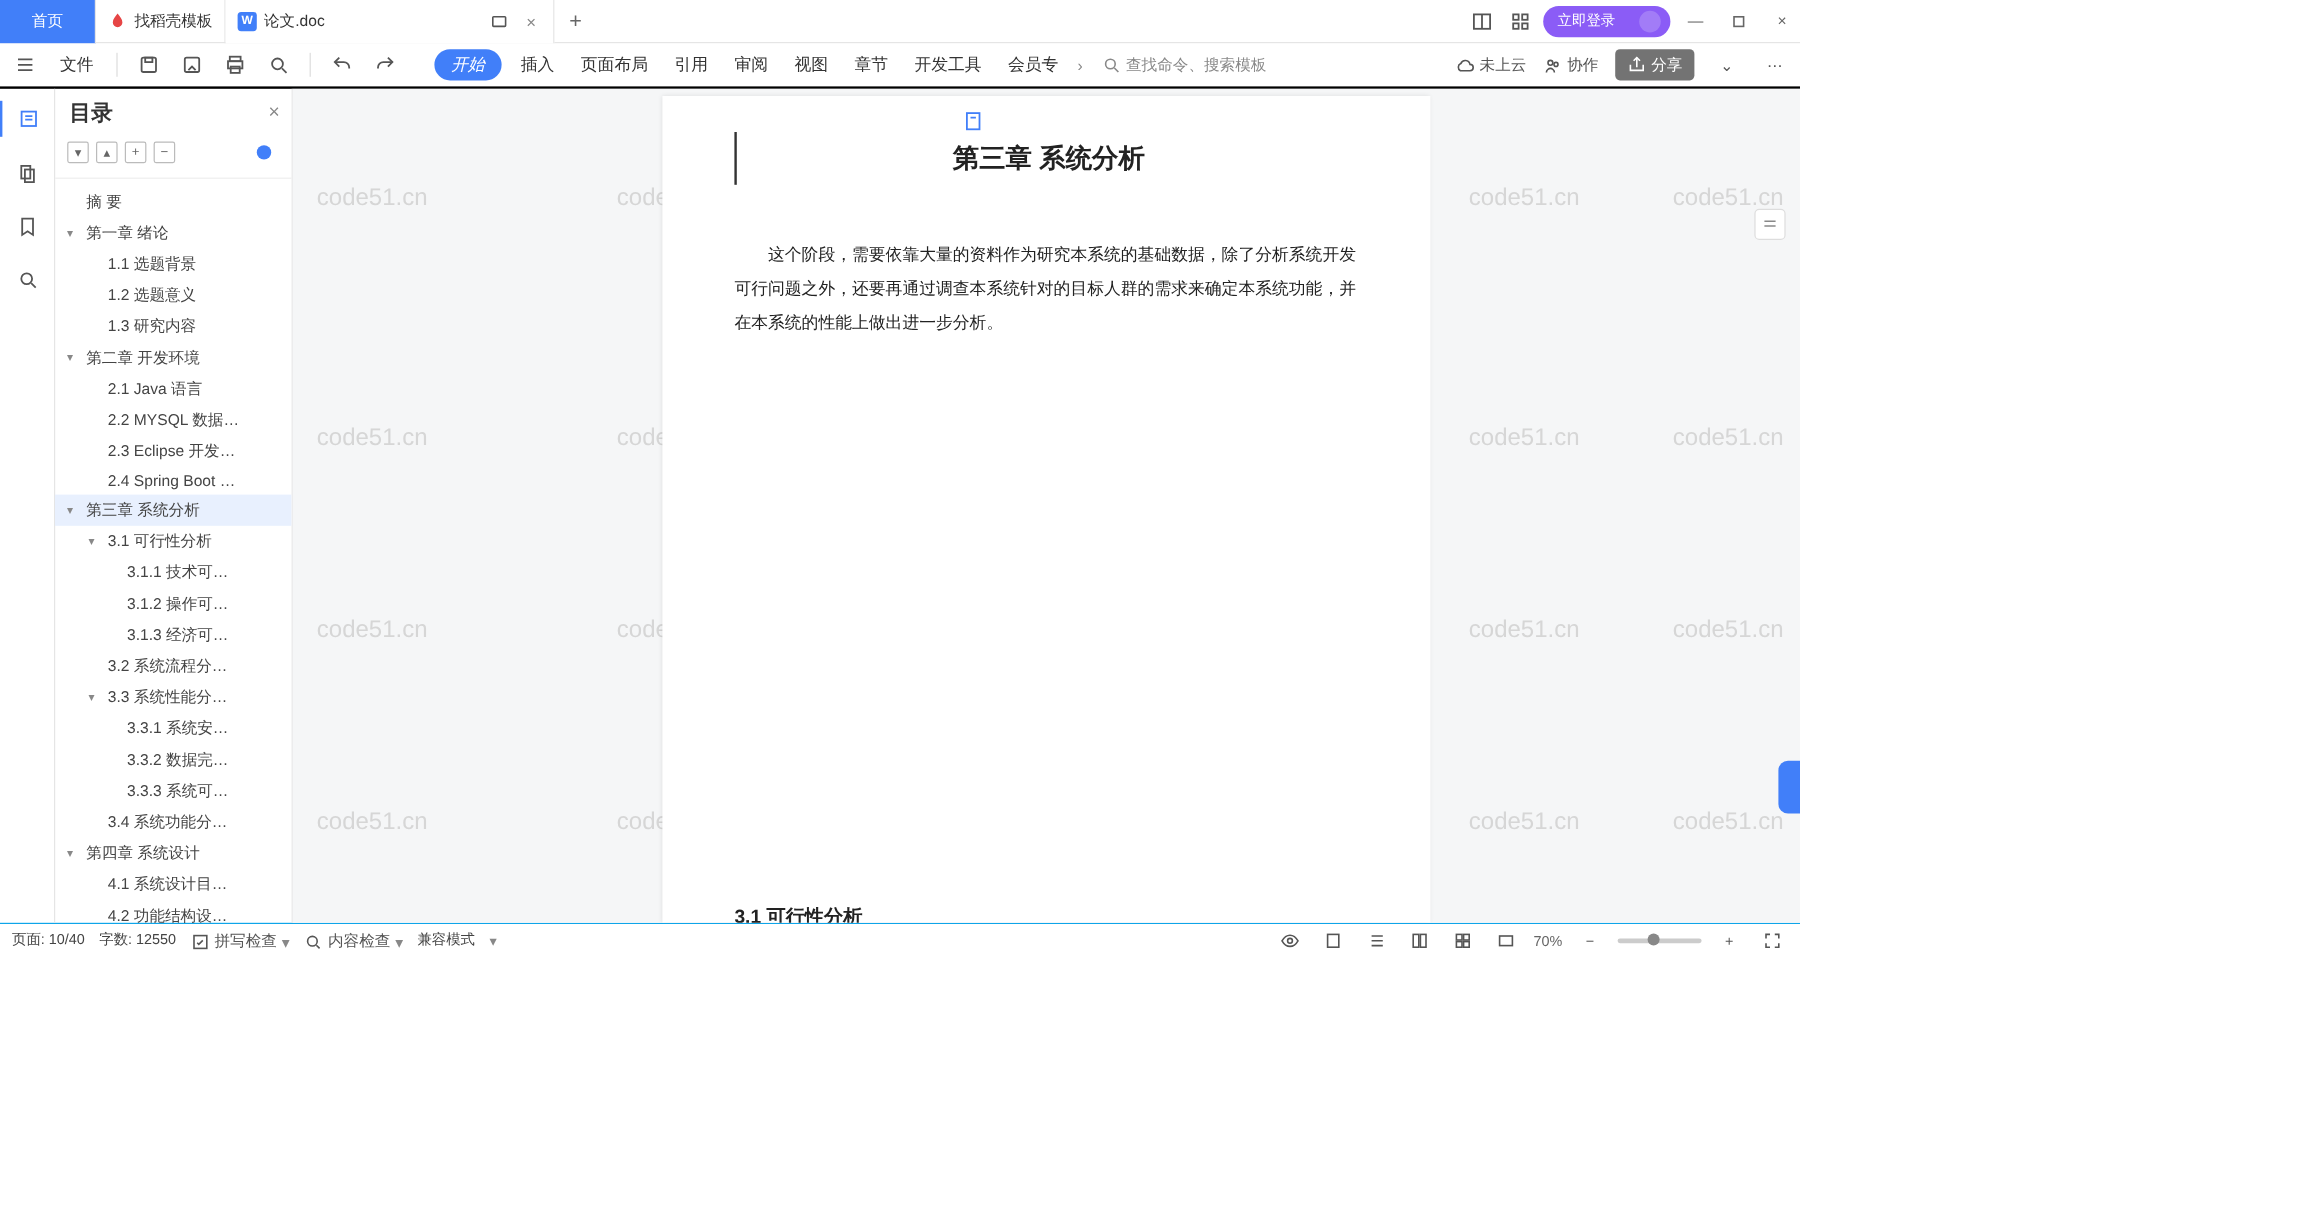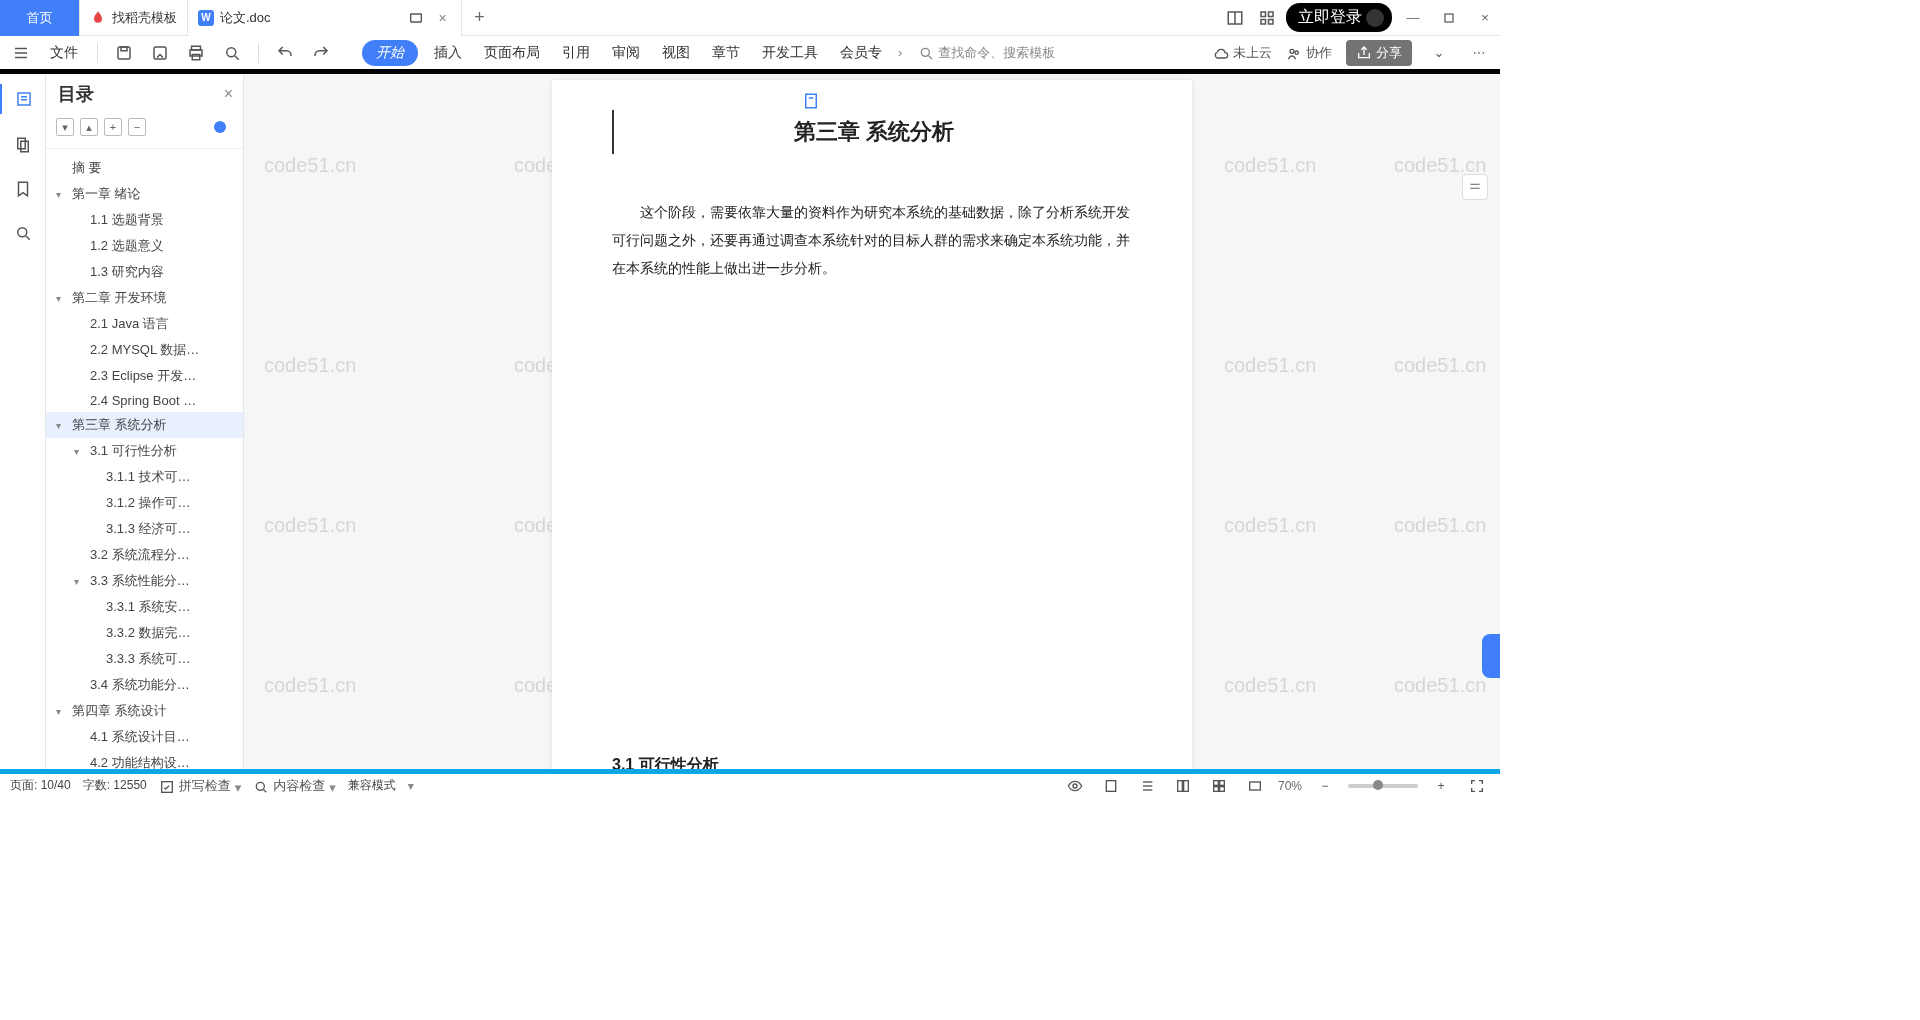--- a/index.html
+++ b/index.html
@@ -5,25 +5,25 @@
 * { margin:0; padding:0; box-sizing:border-box; font-family:"Microsoft YaHei","微软雅黑",sans-serif; }
 body { width:1500px; height:797px; background:#fff; overflow:hidden; position:relative; font-size:13px; color:#333; }
 .titlebar { height:36px; background:#fff; display:flex; align-items:center; border-bottom:1px solid #e5e5e5; }
 .tab { height:36px; display:flex; align-items:center; padding:0 10px; gap:6px; cursor:pointer; position:relative; border-right:1px solid #e5e5e5; }
 .tab.home { background:#417ff9; color:#fff; width:80px; justify-content:center; }
 .tab.active { background:#fff; }
 .tab-close { width:16px; color:#888; font-size:14px; text-align:center; }
 .tab-add { width:36px; text-align:center; color:#666; font-size:18px; }
 .ico { display:inline-flex; width:16px; height:16px; align-items:center; justify-content:center; }
 .wincontrols { margin-left:auto; display:flex; align-items:center; gap:6px; }
-.login-btn { background:#000000; color:#fff; border-radius:14px; padding:4px 8px 4px 12px; display:flex; align-items:center; gap:4px; font-size:16px; }
+.login-btn { background:#8b5cf6; color:#fff; border-radius:14px; padding:4px 8px 4px 12px; display:flex; align-items:center; gap:20px; font-size:12px; }
 .wc { width:30px; height:30px; display:flex; align-items:center; justify-content:center; color:#666; }
 .ic-box { width:26px; height:26px; display:flex; align-items:center; justify-content:center; color:#555; }
 
-.ribbon { height:38px; display:flex; align-items:center; padding:0 8px; gap:8px; border-bottom:5px solid #000000; }
+.ribbon { height:38px; display:flex; align-items:center; padding:0 8px; gap:8px; border-bottom:2px solid #000000; }
 .ribbon-left { display:flex; align-items:center; gap:10px; }
 .menu-text { padding:3px 6px; color:#333; font-size:14px; cursor:pointer; }
 .menu-pill { background:#417ff9; color:#ffffff; border-radius:14px; padding:4px 14px; font-size:14px;font-style:italic; }
 .rb-btn { display:flex; align-items:flex-end; gap:4px; color:#555; font-size:13px; cursor:pointer; }
 .share-btn { background:#737373; color:#fff; border-radius:4px; padding:4px 10px; display:flex; align-items:center; gap:4px; font-size:13px; }
 .sep { width:1px; height:20px; background:#ddd; margin:0 3px; }
 
 .body { display:flex; height:calc(100% - 36px - 38px - 28px); }
 .leftrail { width:46px; border-right:1px solid #e5e5e5; display:flex; flex-direction:column; align-items:center; padding-top:10px; gap:18px; color:#666; }
 .leftrail .sel { color:#417ff9; border-left:2px solid #417ff9; width:100%; display:flex; justify-content:center; padding:6px 0; }
@@ -44,21 +44,21 @@
 .page { width:640px; background:#fff; margin-top:6px; padding:30px 60px; box-shadow:0 0 4px rgba(0,0,0,.1); font-size:14px; line-height:2; color:#222; position:relative; z-index:1; }
 .page h1 { text-align:center; font-size:22px; font-weight:bold; margin-bottom:20px; border-left:2px solid #333; padding-left:2px; display:inline-block; width:100%; }
 .page h2 { font-size:16px; font-weight:bold; margin-top:14px; }
 .page p.body { text-indent:2em; margin:24px 0; }
 .wm { position:absolute; color:#d6d6d6; font-size:20px; pointer-events:none; z-index:0; font-family:Arial; }
 .big-wm { position:absolute; left:50%; top:370px; transform:translateX(-50%); color:#ff3b30; font-size:30px; font-weight:bold; z-index:3; pointer-events:none; white-space:nowrap; }
 .page-left-icon { position:absolute; left:558px; top:18px; color:#417ff9; z-index:2; }
 .page-right-icon { position:absolute; right:12px; top:100px; display:flex; align-items:center; justify-content:center; width:26px; height:26px; border:1px solid #ddd; border-radius:4px; color:#888; z-index:2; background:#fff; }
 .rt-handle { position:absolute; right:0; top:560px; width:18px; height:44px; background:#417ff9; border-radius:8px 0 0 8px; z-index:5; }
 
-.statusbar { height:28px; border-top:5px solid #0ea5e9; display:flex; align-items:center; padding:0 10px; gap:12px; font-size:12px; color:#444; }
+.statusbar { height:28px; border-top:1px solid #0ea5e9; display:flex; align-items:center; padding:0 10px; gap:12px; font-size:12px; color:#444; }
 .sb-right { margin-left:auto; display:flex; align-items:center; gap:10px; color:#666; }
 .svg { width:16px; height:16px; }
 .svg18 { width:18px; height:18px; }
 .avatar-circ { width:18px; height:18px; border-radius:50%; background:#fff3; display:inline-block; }
 </style>
 </head>
 <body>
 
 <div class="titlebar">
   <div class="tab home">首页</div>

